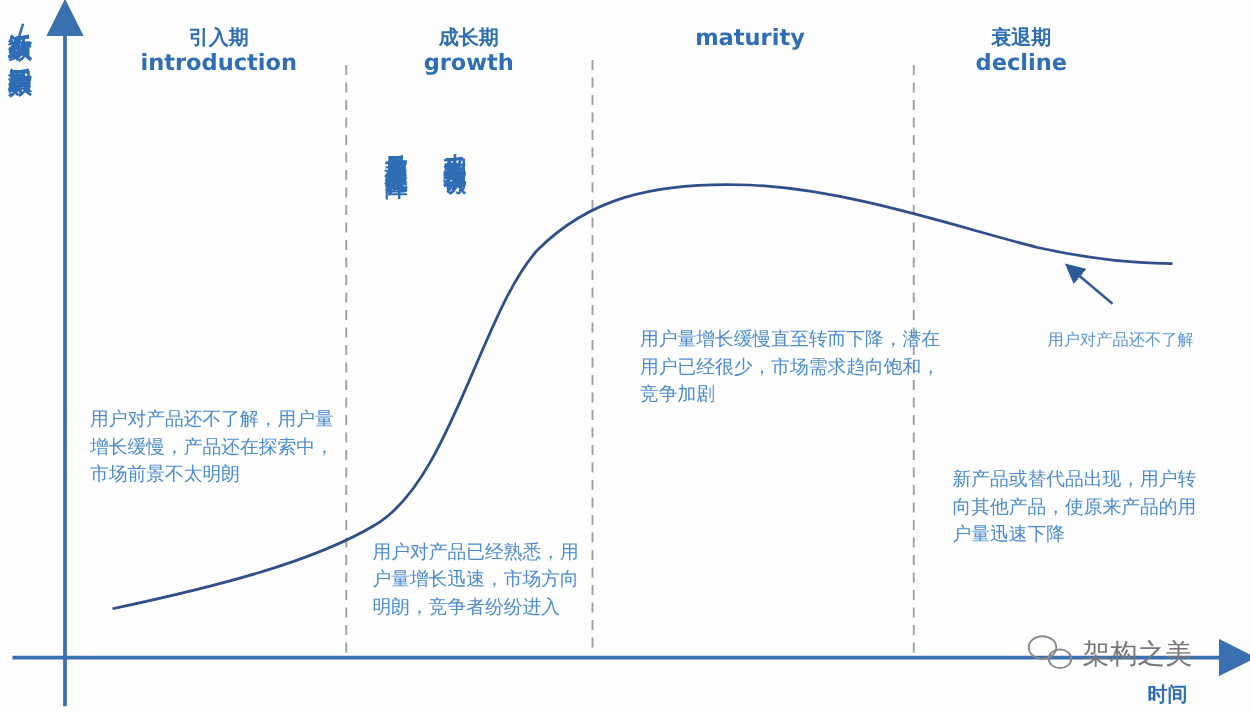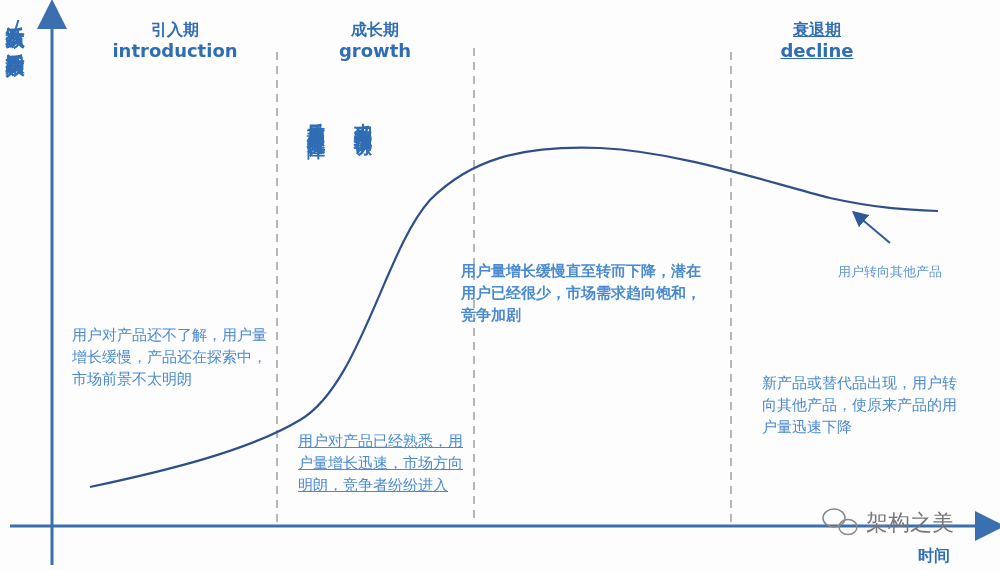--- a/index.html
+++ b/index.html
@@ -53,29 +53,30 @@
 
 <div class="abs stage-head" style="left:100px;top:20px;width:150px;">
   <div class="cn">引入期</div>
   <div class="en">introduction</div>
 </div>
 <div class="abs stage-head" style="left:300px;top:20px;width:150px;">
   <div class="cn">成长期</div>
   <div class="en">growth</div>
 </div>
 <div class="abs stage-head" style="left:525px;top:20px;width:150px;">
+  <div class="en">maturity</div>
 </div>
-<div class="abs stage-head" style="left:742px;top:20px;width:150px;text-decoration:underline;">
+<div class="abs stage-head" style="left:742px;top:20px;width:150px;">
   <div class="cn">衰退期</div>
   <div class="en">decline</div>
 </div>
 
 <div class="abs vert" style="left:305px;top:108px;height:230px;">质量和用户体验无保障</div>
 <div class="abs vert" style="left:352px;top:108px;height:230px;">未受到主流市场认可</div>
 
 <div class="abs desc" style="left:72px;top:324px;width:200px;">用户对产品还不了解，用户量增长缓慢，产品还在探索中，市场前景不太明朗</div>
-<div class="abs desc" style="left:298px;top:430px;width:172px;text-decoration:underline;">用户对产品已经熟悉，用户量增长迅速，市场方向明朗，竞争者纷纷进入</div>
-<div class="abs desc" style="left:461px;top:260px;width:240px;font-weight:bold;">用户量增长缓慢直至转而下降，潜在用户已经很少，市场需求趋向饱和，竞争加剧</div>
+<div class="abs desc" style="left:298px;top:430px;width:172px;">用户对产品已经熟悉，用户量增长迅速，市场方向明朗，竞争者纷纷进入</div>
+<div class="abs desc" style="left:512px;top:260px;width:240px;">用户量增长缓慢直至转而下降，潜在用户已经很少，市场需求趋向饱和，竞争加剧</div>
 <div class="abs desc" style="left:762px;top:372px;width:202px;">新产品或替代品出现，用户转向其他产品，使原来产品的用户量迅速下降</div>
 
-<div class="abs caption" style="left:838px;top:263px;">用户转向其他产品</div>
+<div class="abs caption" style="left:838px;top:263px;">用户对产品还不了解</div>
 <div class="abs watermark" style="left:866px;top:508px;font-family:Liberation Serif, serif;">架构之美</div>
 <div class="abs xlabel" style="left:918px;top:546px;">时间</div>
 
 </body></html>

